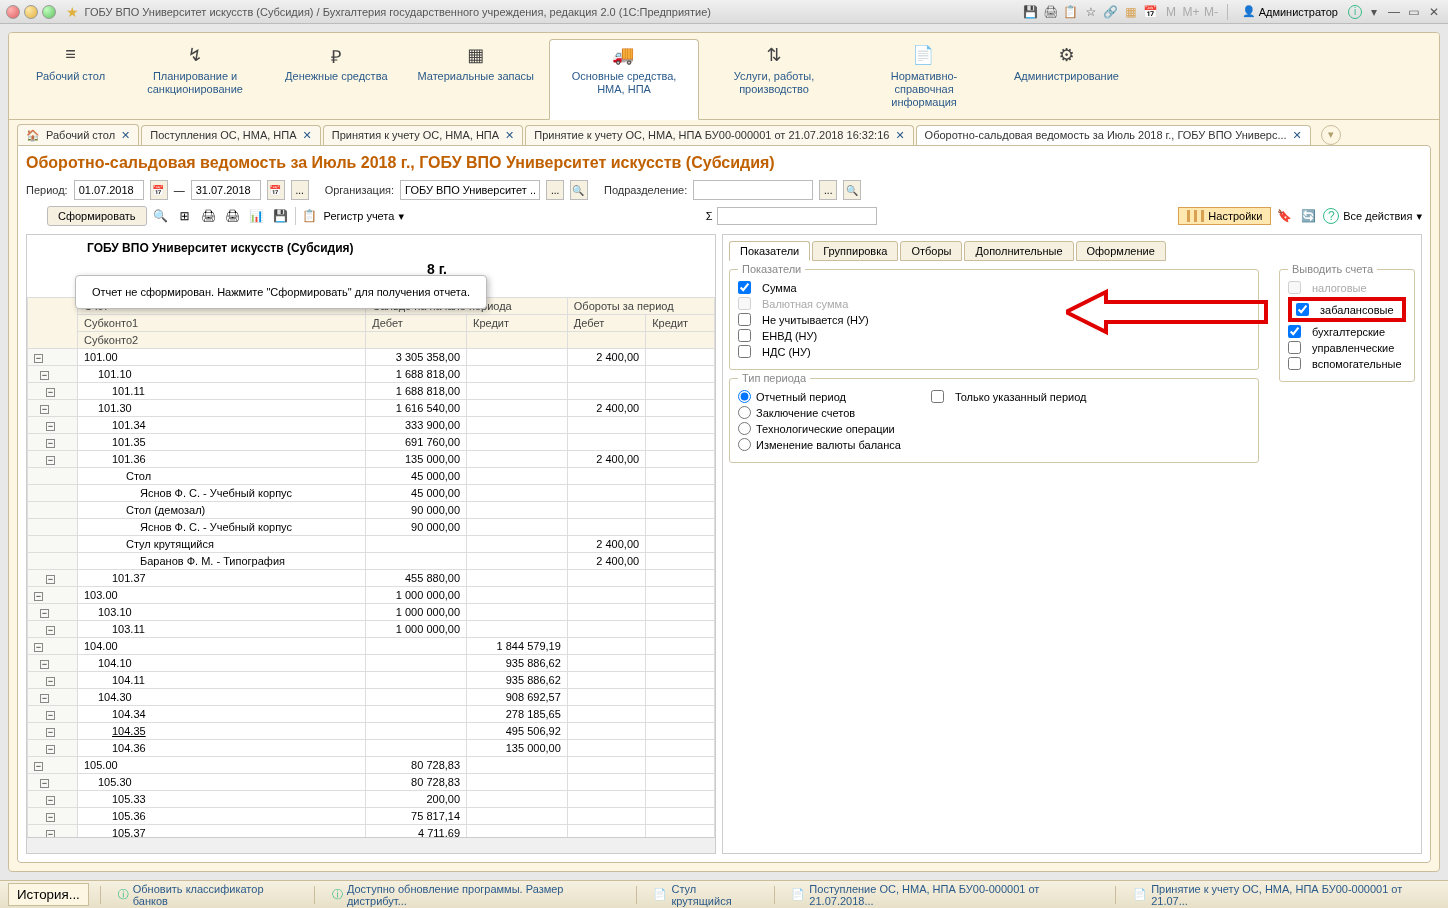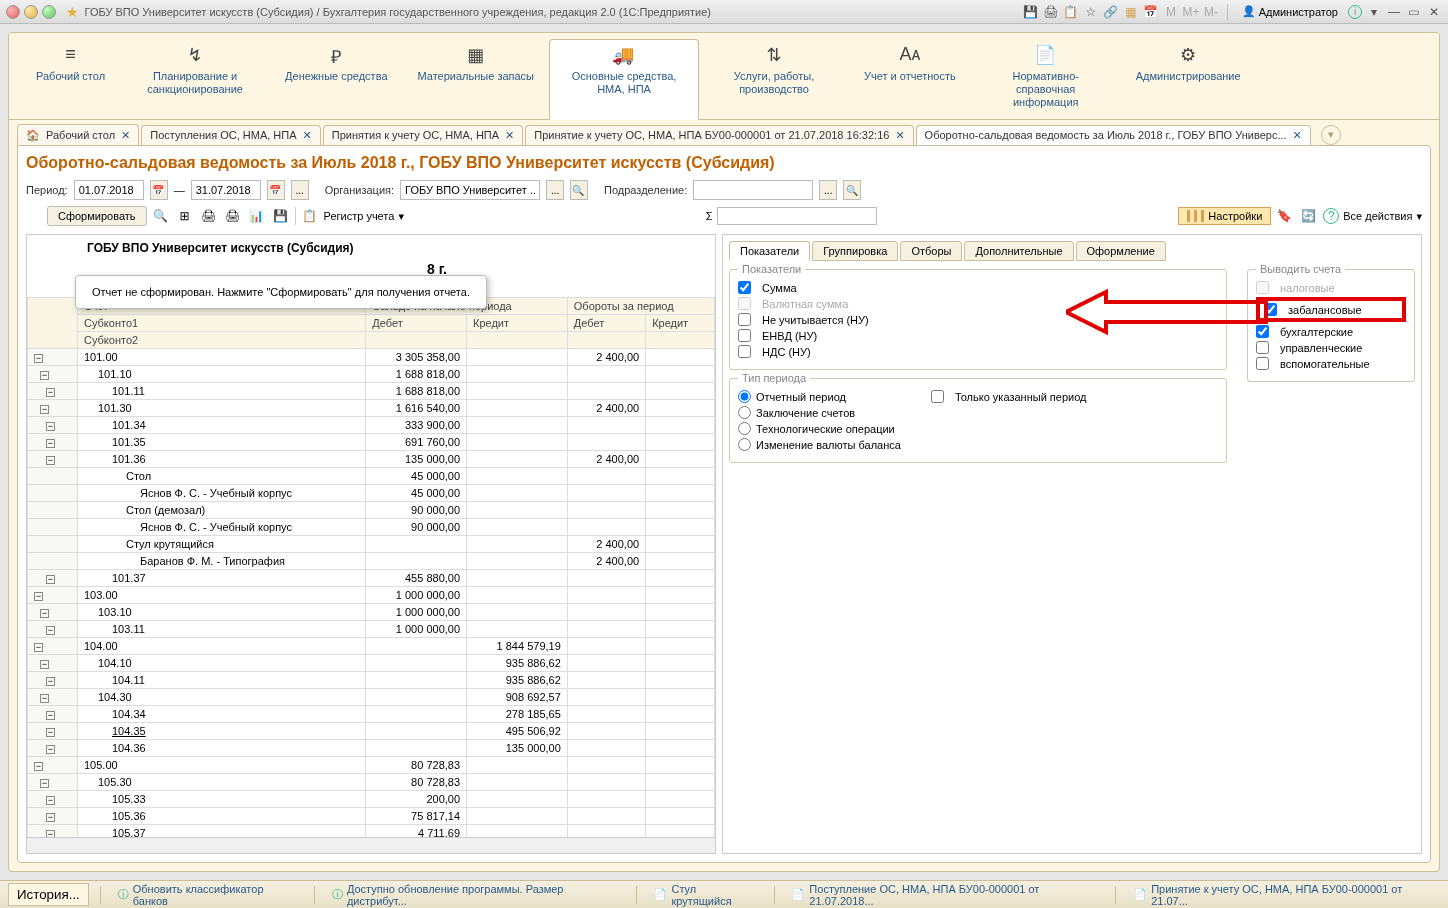--- a/index.html
+++ b/index.html
@@ -149,25 +149,20 @@
         </div>
   <div class="nav-item active">
           <div class="nav-ico">🚚</div>
           <div class="nav-lbl">Основные средства,
 НМА, НПА</div>
         </div>
   <div class="nav-item">
           <div class="nav-ico">⇅</div>
           <div class="nav-lbl">Услуги, работы,
 производство</div>
-        </div>
-  <div class="nav-item">
-          <div class="nav-ico">Aᴀ</div>
-          <div class="nav-lbl">Учет и
-отчетность</div>
         </div>
   <div class="nav-item">
           <div class="nav-ico">📄</div>
           <div class="nav-lbl">Нормативно-справочная
 информация</div>
         </div>
   <div class="nav-item">
           <div class="nav-ico">⚙</div>
           <div class="nav-lbl">Администрирование</div>
         </div>
@@ -573,21 +568,21 @@
                         <span>Изменение валюты баланса</span>
                       </div>
               </div>
               <div class="chk-row" style="align-self:flex-start">
                       <input type="checkbox" style="">
                       <span>Только указанный период</span>
                     </div>
             </div>
           </div>
         </div>
-        <div style="width:168px">
+        <div style="width:136px">
           <div class="fieldset">
             <span class="legend">Выводить счета</span>
             <div class="chk-row">
                     <input type="checkbox" disabled="" style="">
                     <span style="color:#aaa">налоговые</span>
                   </div>
             <div class="chk-row redbox">
                     <input type="checkbox" checked="" style="">
                     <span>забалансовые</span>
                   </div>

